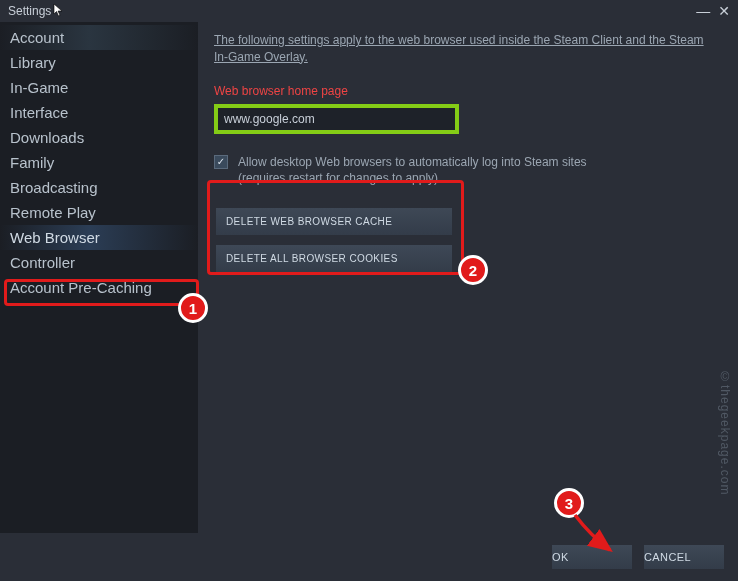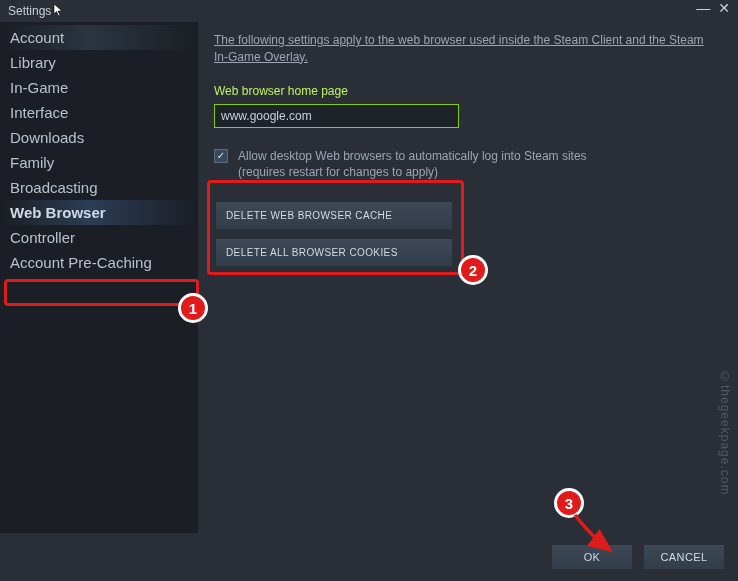--- a/index.html
+++ b/index.html
@@ -2,21 +2,21 @@
 <html><head>
   <meta charset="utf-8">
   <style>
     * { box-sizing: border-box; margin: 0; padding: 0; }
     body { font-family: Arial, Helvetica, sans-serif; background: #1a1d23; }
     .window {
       width: 738px; height: 581px; background: #2a2e37;
       position: relative; overflow: hidden;
     }
     .titlebar {
-      height: 22px; display: flex; 
+      height: 22px; display: flex; align-items: center;
       justify-content: space-between; padding: 0 8px;
       background: #2a2e37;
     }
     .titlebar-title { color: #c8cfd8; font-size: 12px; display: flex; align-items: center; }
     .cursor-icon { margin-left: 2px; }
     .titlebar-controls { display: flex; gap: 8px; color: #c8cfd8; }
     .titlebar-controls span { cursor: default; font-size: 14px; }
     .main { display: flex; height: calc(100% - 70px); }
     .sidebar {
       width: 198px; background: #1b1e24; padding-top: 3px;
@@ -25,30 +25,29 @@
     .sidebar-item {
       color: #b8c2cc; font-size: 15px; padding: 4px 8px 4px 10px;
       cursor: default;
     }
     .sidebar-item.first {
       background: linear-gradient(to right, #1b1e24, #2a3540 45%, #1b1e24);
     }
     .sidebar-item.selected {
       background: linear-gradient(to right, #1b1e24, #2b3d55 45%, #1b1e24);
       color: #d0dae4;
-      font-weight: bold;
     }
     .content {
       flex: 1; padding: 10px 18px 10px 16px; color: #9ba6b2;
       font-size: 12px; position: relative;
     }
     .desc { line-height: 1.4; margin-bottom: 18px; text-decoration: underline; }
-    .label { margin-bottom: 6px; color: #bef264; }
+    .label { margin-bottom: 6px; color: #ef4444; }
     .input-box {
-      width: 245px; background: #1e2229; border: 1px solid #84cc16;
+      width: 245px; background: #1e2229; border: 4px solid #84cc16;
       color: #c8cfd8; font-size: 12px; padding: 4px 6px;
     }
     .checkbox-row {
       display: flex; align-items: flex-start; gap: 10px;
       margin-top: 20px; margin-bottom: 10px;
     }
     .checkbox {
       width: 14px; height: 14px; background: #3a4a5c; border: 1px solid #5a6a7c;
       display: flex; align-items: center; justify-content: center;
       font-size: 10px; color: #dce4ec; margin-top: 1px; flex-shrink: 0;
@@ -82,21 +81,21 @@
     .badge3 { left: 554px; top: 488px; }
     .arrow {
       position: absolute; pointer-events: none;
     }
     .footer {
       position: absolute; bottom: 12px; right: 14px;
       display: flex; gap: 12px;
     }
     .footer-btn {
       width: 80px; padding: 6px 0; background: linear-gradient(to bottom, #3e4856, #333c49);
-      color: #d0dae4; font-size: 11px; text-align: center; cursor: default;
+      color: #d0dae4; font-size: 11px; text-align: left; cursor: default;
       letter-spacing: 0.4px;
     }
     .watermark {
       position: absolute; right: 6px; top: 370px; color: #6a7582;
       font-size: 12px; writing-mode: vertical-rl; letter-spacing: 1px;
       opacity: 0.6;
     }
   </style>
 </head>
 <body>
@@ -120,20 +119,21 @@
 
   <div class="main">
     <div class="sidebar">
       <div class="sidebar-item first"><span>Account</span></div>
       <div class="sidebar-item"><span>Library</span></div>
       <div class="sidebar-item"><span>In-Game</span></div>
       <div class="sidebar-item"><span>Interface</span></div>
       <div class="sidebar-item"><span>Downloads</span></div>
       <div class="sidebar-item"><span>Family</span></div>
       <div class="sidebar-item"><span>Broadcasting</span></div>
+      <div class="sidebar-item"><span>Remote Play</span></div>
       <div class="sidebar-item selected"><span>Web Browser</span></div>
       <div class="sidebar-item"><span>Controller</span></div>
       <div class="sidebar-item"><span>Account Pre-Caching</span></div>
     </div>
 
     <div class="content">
       <div class="desc">The following settings apply to the web browser used inside the Steam Client and the Steam In-Game Overlay.</div>
 
       <div class="label">Web browser home page</div>
       <input class="input-box" type="text" value="www.google.com" style="">

